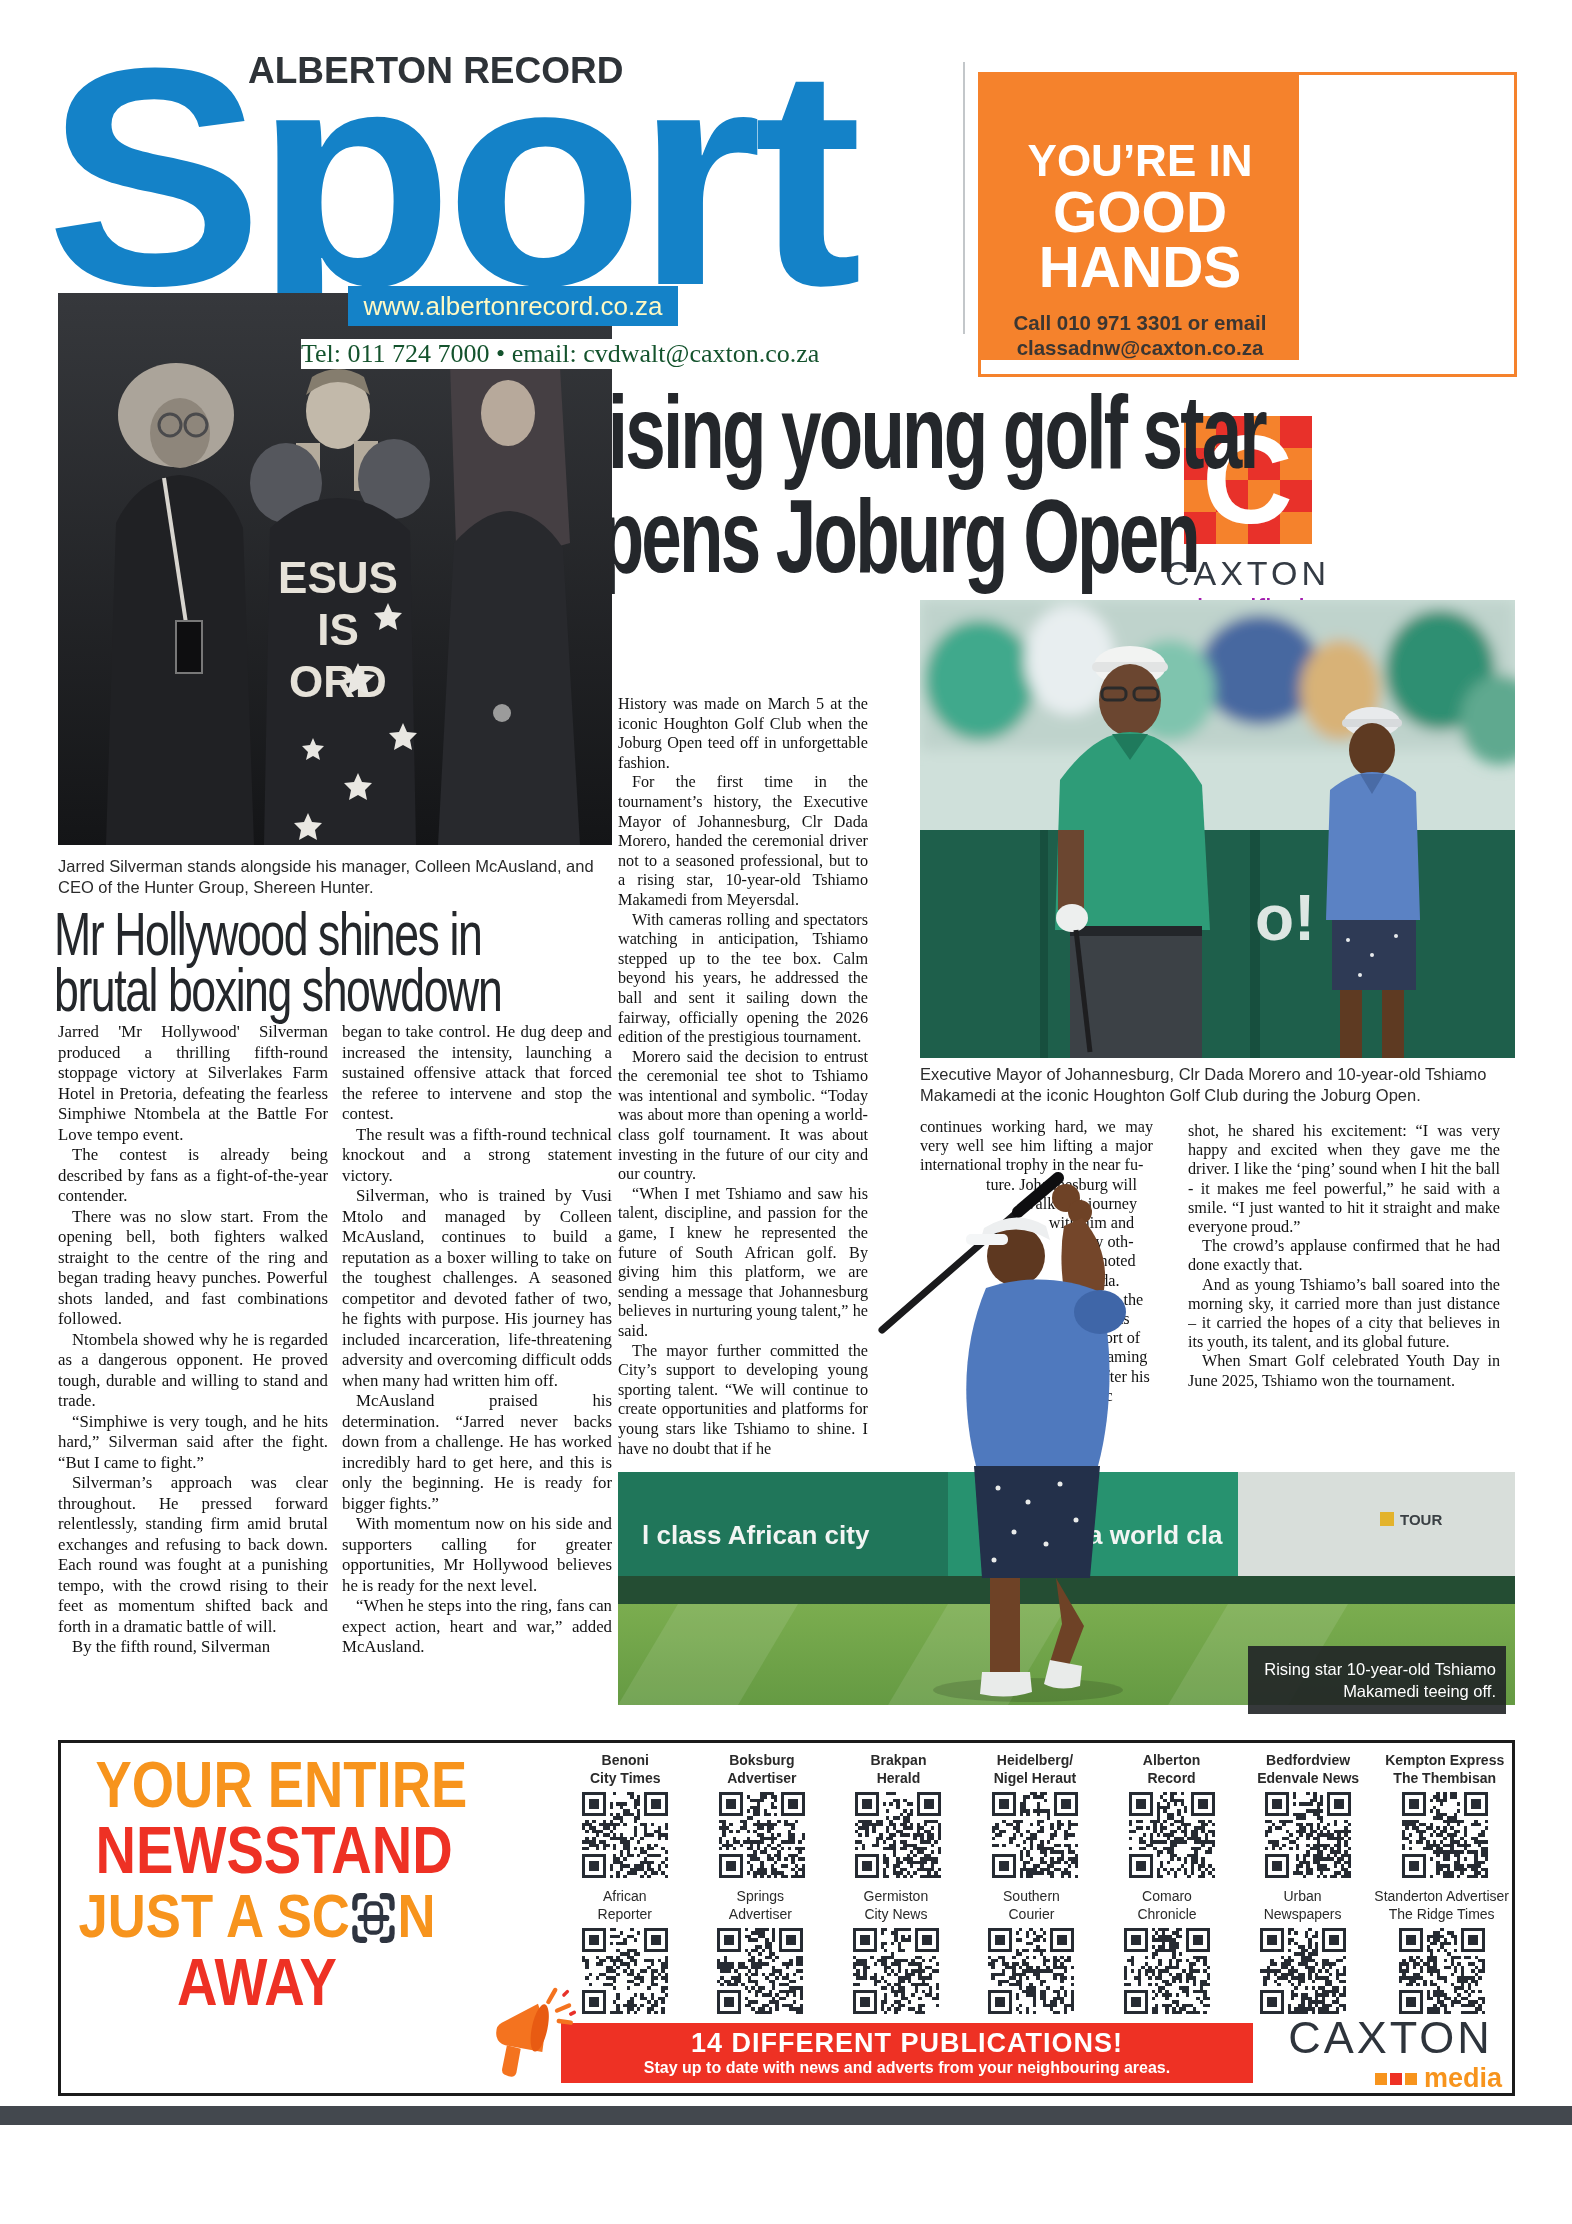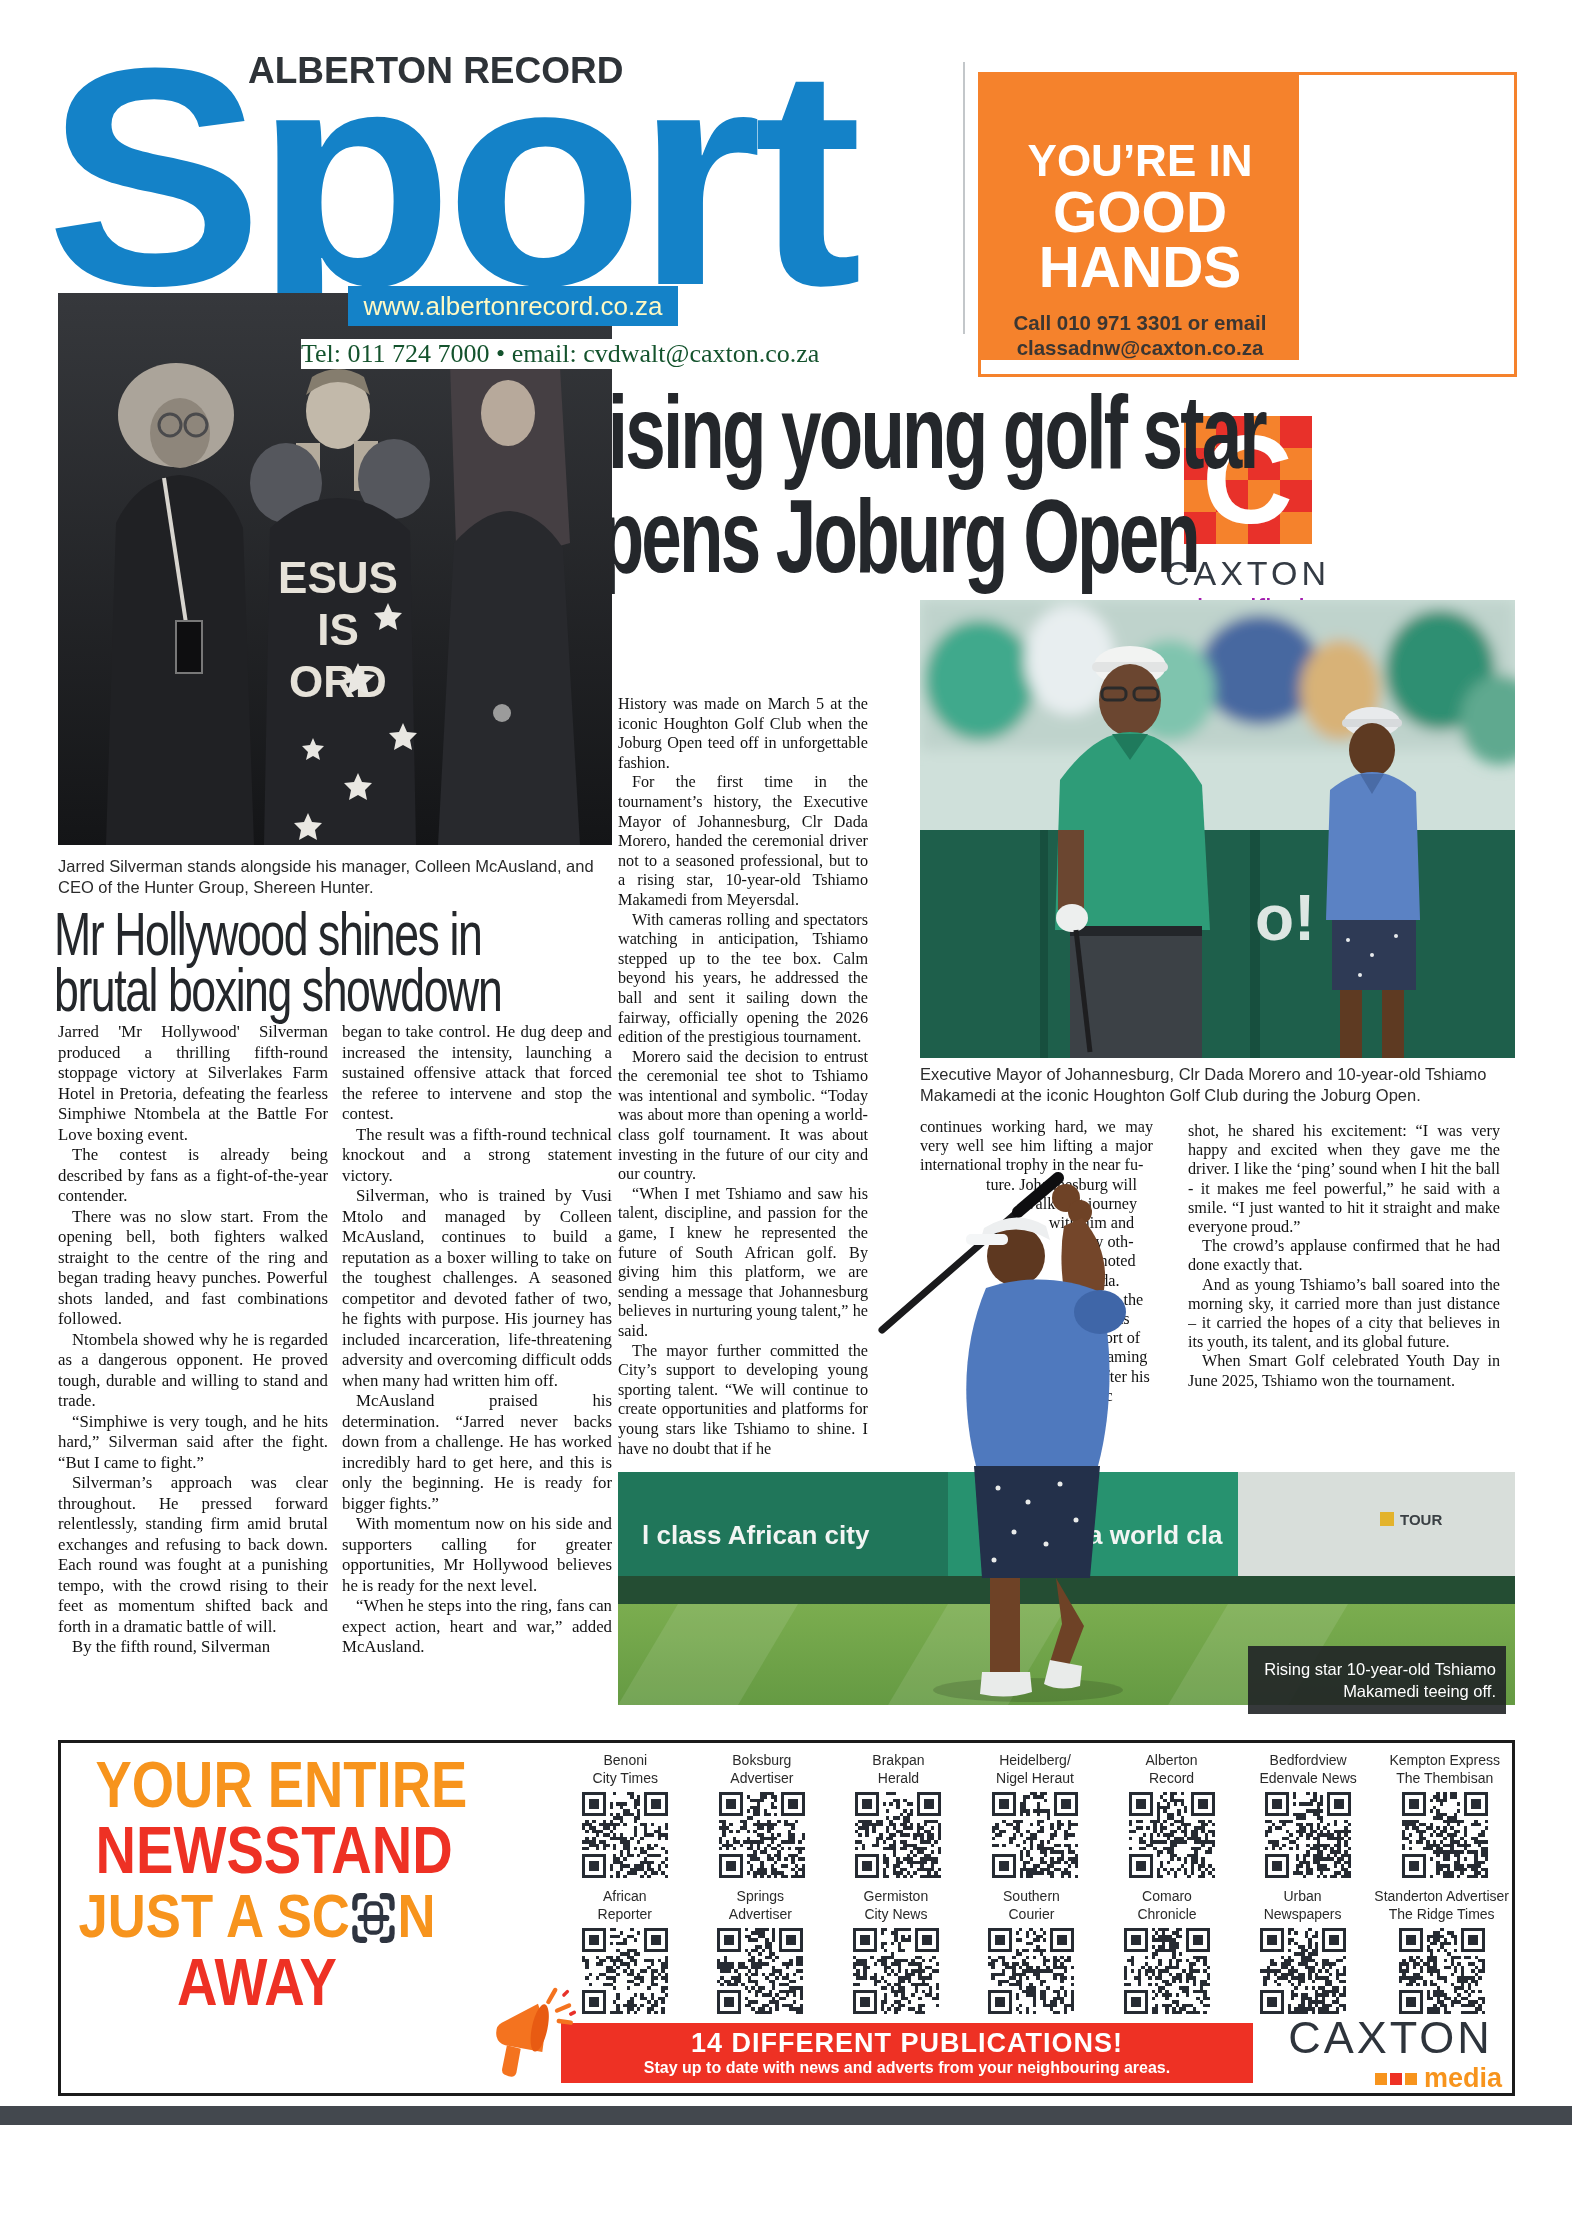--- a/index.html
+++ b/index.html
@@ -84,21 +84,21 @@
   .newsstand{position:absolute;left:58px;top:1740px;width:1457px;height:356px;border:3px solid #1B1B1B;
       box-sizing:border-box;font-family:"Liberation Sans",sans-serif;}
   .ns-big{position:absolute;left:6px;top:10px;width:380px;text-align:center;}
   .ns-l{font-weight:700;transform:scaleX(.85);transform-origin:center top;white-space:nowrap;}
   .ns-l1{font-size:64px;line-height:64px;color:#F7941D;}
   .ns-l2{font-size:66px;line-height:66px;color:#EE3124;}
   .ns-l3{font-size:62px;line-height:66px;color:#F7941D;display:flex;align-items:center;justify-content:center;gap:2px;}
   .ns-l4{font-size:66px;line-height:66px;color:#EE3124;}
   .scan-icon{width:52px;height:52px;display:inline-block;}
   .qr-row{position:absolute;left:500px;width:948px;display:grid;grid-template-columns:repeat(7,1fr);column-gap:8px;}
-  .qr-row1{top:8px;} .qr-row2{top:144px;}
+  .qr-row1{top:8px;font-weight:bold;} .qr-row2{top:144px;}
   .qr-cell{display:flex;flex-direction:column;align-items:center;}
   .qr-label{height:38px;font-size:14px;line-height:18px;color:#2A2A2A;text-align:center;white-space:nowrap;}
   .qr{width:86px;height:86px;margin-top:3px;}
   .ns-banner{position:absolute;left:500px;top:280px;width:692px;height:60px;background:#EE3124;color:#fff;
       display:flex;flex-direction:column;align-items:center;justify-content:center;}
   .ns-b1{font-size:27px;font-weight:700;letter-spacing:1px;line-height:30px;}
   .ns-b2{font-size:16px;font-weight:700;line-height:20px;}
   .megaphone{position:absolute;left:420px;top:240px;width:95px;height:105px;z-index:2;}
   .cx-media{position:absolute;left:1212px;top:272px;width:235px;text-align:center;}
   .cm-name{font-size:45px;letter-spacing:3px;color:#2E343C;line-height:46px;}
@@ -210,21 +210,21 @@
       </g>
     </svg>
   </figure>
   <figcaption class="caption boxing-caption">Jarred Silverman stands alongside his manager, Colleen McAusland, and CEO of the Hunter Group, Shereen Hunter.</figcaption>
 
   <h2 style="margin:0;">
     <div class="boxing-headline-line bhl1">Mr Hollywood shines in</div>
     <div class="boxing-headline-line bhl2">brutal boxing showdown</div>
   </h2>
   <div class="col box-col1">
-    <p>Jarred 'Mr Hollywood' Silverman produced a thrilling fifth-round stoppage victory at Silverlakes Farm Hotel in Pretoria, defeating the fearless Simphiwe Ntombela at the Battle For Love boxing event.</p>
+    <p>Jarred 'Mr Hollywood' Silverman produced a thrilling fifth-round stoppage victory at Silverlakes Farm Hotel in Pretoria, defeating the fearless Simphiwe Ntombela at the Battle For Love tempo event.</p>
     <p>The contest is already being described by fans as a fight-of-the-year contender.</p>
     <p>There was no slow start. From the opening bell, both fighters walked straight to the centre of the ring and began trading heavy punches. Powerful shots landed, and fast combinations followed.</p>
     <p>Ntombela showed why he is regarded as a dangerous opponent. He proved tough, durable and willing to stand and trade.</p>
     <p>“Simphiwe is very tough, and he hits hard,” Silverman said after the fight. “But I came to fight.”</p>
     <p>Silverman’s approach was clear throughout. He pressed forward relentlessly, standing firm amid brutal exchanges and refusing to back down. Each round was fought at a punishing tempo, with the crowd rising to their feet as momentum shifted back and forth in a dramatic battle of will.</p>
     <p>By the fifth round, Silverman</p>
   </div>
   <div class="col box-col2">
     <p>began to take control. He dug deep and increased the intensity, launching a sustained offensive attack that forced the referee to intervene and stop the contest.</p>
     <p>The result was a fifth-round technical knockout and a strong statement victory.</p>

